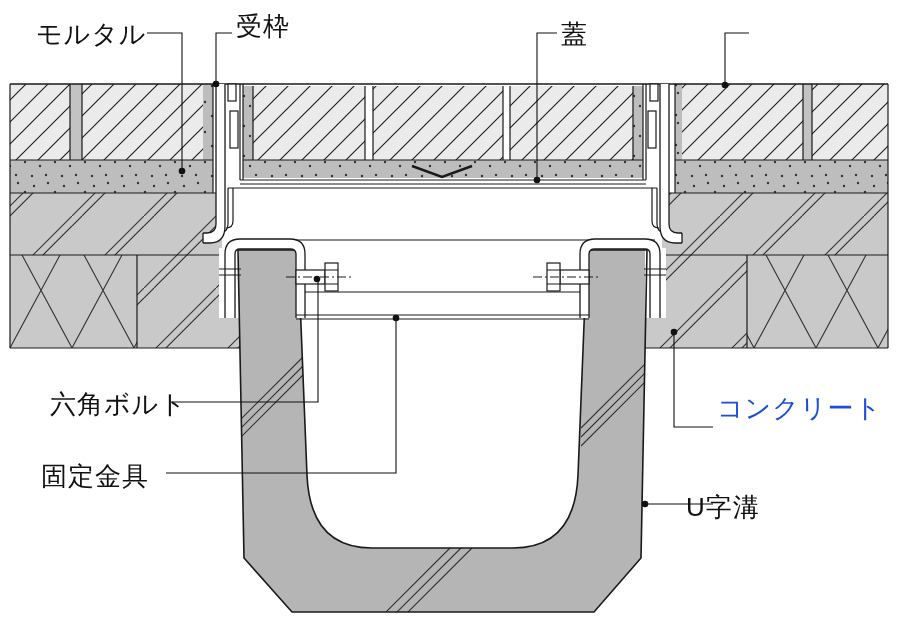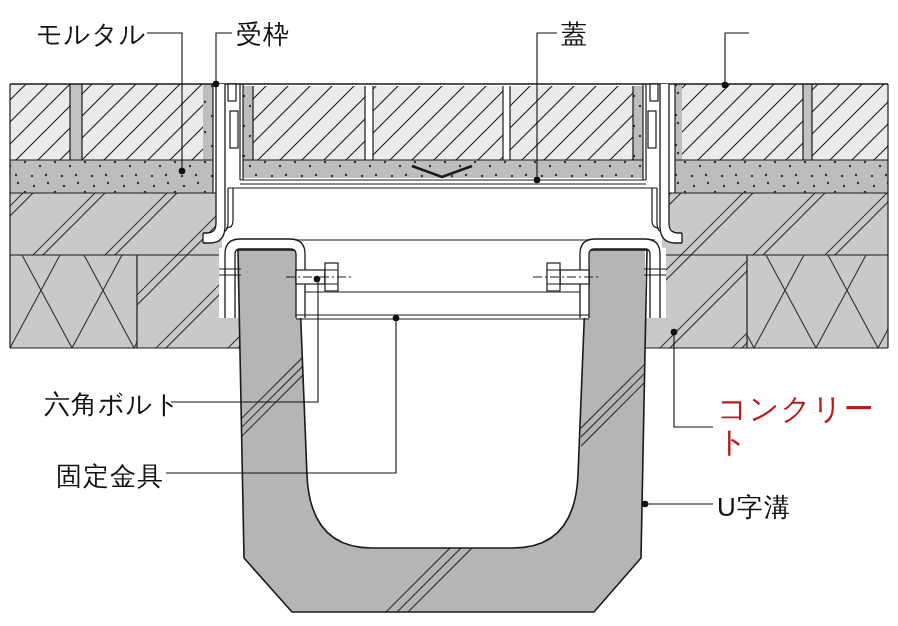--- a/index.html
+++ b/index.html
@@ -1,21 +1,21 @@
 <!DOCTYPE html>
 <html><head>
 <meta charset="utf-8">
 <style>
   html,body{margin:0;padding:0;background:#fff;}
   #stage{position:relative;width:898px;height:626px;background:#fff;overflow:hidden;
          font-family:"Liberation Sans","DejaVu Sans",sans-serif;}
   #drawing{position:absolute;left:0;top:0;}
   .lbl{position:absolute;color:#111;font-size:26px;line-height:30px;white-space:nowrap;
        letter-spacing:1px;}
-  .lbl2{position:absolute;color:#b91c1c;font-size:30px;line-height:33px;letter-spacing:1px;}
+  .lbl2{position:absolute;color:#1d4ed8;font-size:26px;line-height:33px;letter-spacing:1px;}
 </style>
 </head>
 <body>
 
 <div id="stage">
 
 <svg id="drawing" width="898" height="626" viewBox="0 0 898 626">
   <defs>
     <pattern id="pHatch" width="22" height="22" patternUnits="userSpaceOnUse">
       <path d="M-4,4 L4,-4 M0,22 L22,0 M18,26 L26,18" stroke="#222" stroke-width="1.2" fill="none"></path>
@@ -207,22 +207,22 @@
     <circle cx="537" cy="180" r="3.3"></circle>
         <circle cx="725" cy="85" r="3.3"></circle>
     <circle cx="317" cy="279" r="3.3"></circle>
         <circle cx="396" cy="318" r="3.3"></circle>
     <circle cx="674" cy="332" r="3.3"></circle>
         <circle cx="645" cy="504" r="3.3"></circle>
   </g>
 </svg>
 
 <div class="lbl" style="left:36px;top:19px">モルタル</div>
-<div class="lbl" style="left:236px;top:19px">受枠</div>
+<div class="lbl" style="left:236px;top:11px">受枠</div>
 <div class="lbl" style="left:561px;top:19px">蓋</div>
-<div class="lbl" style="left:44px;top:389px">六角ボルト</div>
-<div class="lbl" style="left:56px;top:461px">固定金具</div>
+<div class="lbl" style="left:50px;top:389px">六角ボルト</div>
+<div class="lbl" style="left:41px;top:461px">固定金具</div>
 <div class="lbl2" style="left:717px;top:392px">
   <div>コンクリート</div>
 </div>
-<div class="lbl" style="left:717px;top:492px">U字溝</div>
+<div class="lbl" style="left:686px;top:492px">U字溝</div>
 
 </div>
 
 </body></html>

